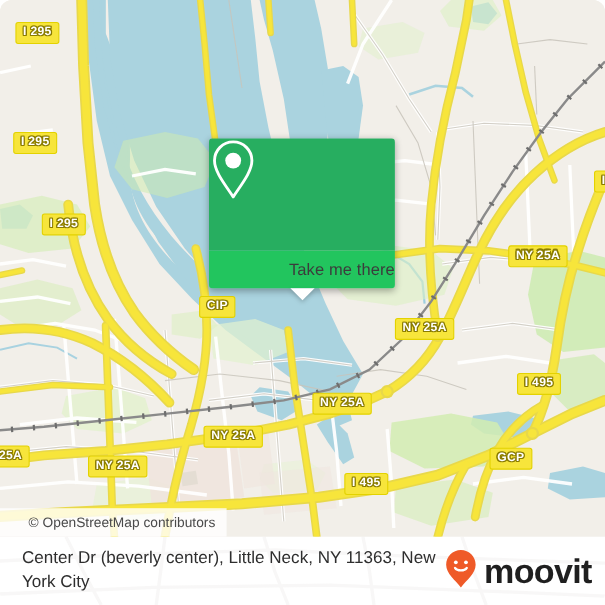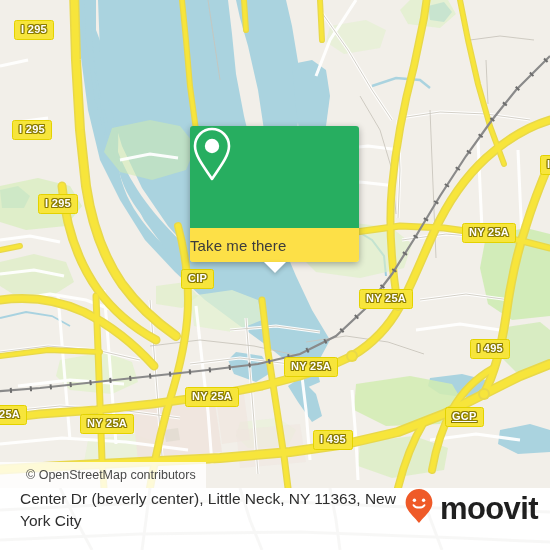--- a/index.html
+++ b/index.html
@@ -6,20 +6,21 @@
     margin: 0; padding: 0;
     width: 550px; height: 550px;
     overflow: hidden;
     font-family: "Liberation Sans", sans-serif;
     background: #fff;
   }
   #root {
     position: relative;
     width: 550px; height: 550px;
     overflow: hidden;
+    border-radius: 11px;
   }
 
   
   #map {
     position: absolute;
     left: 0; top: 0;
     width: 550px; height: 488px;
     overflow: hidden;
     background: #f2efe9;
   }
@@ -58,26 +59,26 @@
   }
   #card-green {
     background: #27ae60;
     height: 102px;
     border-radius: 3px 3px 0 0;
     display: flex;
     align-items: center;
     justify-content: center;
   }
   #card-white {
-    background: #fde047;
+    background: #22c55e;
     height: 34px;
     border-radius: 0 0 3px 3px;
     display: flex;
     align-items: center;
-    justify-content: flex-start;
+    justify-content: flex-end;
     position: relative;
   }
   #card-label {
     font-size: 15px;
     color: #3c3c3c;
     letter-spacing: 0.1px;
   }
   #card-pointer {
     position: absolute;
     left: 50%;
@@ -117,21 +118,21 @@
     position: absolute;
     left: 0; top: -488px;
     width: 550px; height: 550px;
     opacity: 0.10;
     pointer-events: none;
   }
   #footer-inner {
     position: relative;
     width: 550px; height: 62px;
     display: flex;
-    align-items: flex-start;
+    align-items: center;
     justify-content: space-between;
     padding: 0 12px 0 20px;
     box-sizing: border-box;
   }
   #footer-title {
     font-size: 15.5px;
     color: #2e2e2e;
     line-height: 1.45;
     max-width: 400px;
   }
@@ -402,21 +403,21 @@
         <div class="shield" style="left: 12px; top: 120px;">I 295</div>
         <div class="shield" style="left: 38px; top: 194px;">I 295</div>
         <div class="shield" style="left: 181px; top: 269px;">CIP</div>
         <div class="shield" style="left: 462px; top: 223px;">NY 25A</div>
         <div class="shield" style="left: 359px; top: 289px;">NY 25A</div>
         <div class="shield" style="left: 284px; top: 357px;">NY 25A</div>
         <div class="shield" style="left: 185px; top: 387px;">NY 25A</div>
         <div class="shield" style="left: -8px; top: 405px;">25A</div>
         <div class="shield" style="left: 80px; top: 414px;">NY 25A</div>
         <div class="shield" style="left: 470px; top: 339px;">I 495</div>
-        <div class="shield" style="left: 445px; top: 407px; text-decoration: underline;">GCP</div>
+        <div class="shield" style="left: 445px; top: 407px;">GCP</div>
         <div class="shield" style="left: 313px; top: 430px;">I 495</div>
         <div class="shield" style="left: 540px; top: 155px;">I 495</div>
       </div>
 
     <div id="attribution">
       <span>© OpenStreetMap contributors</span>
     </div>
 
     <div id="card">
       <div id="card-green">

